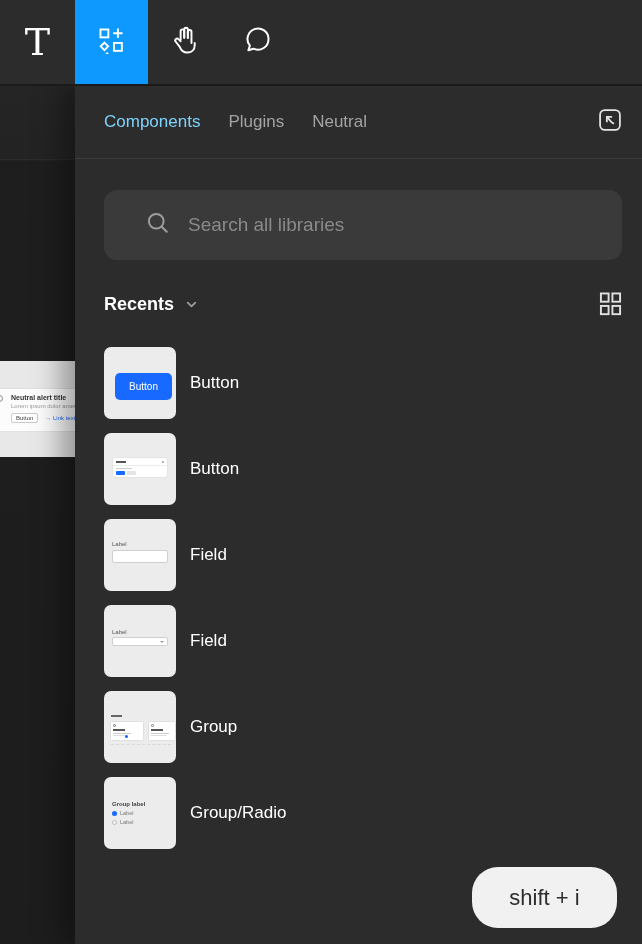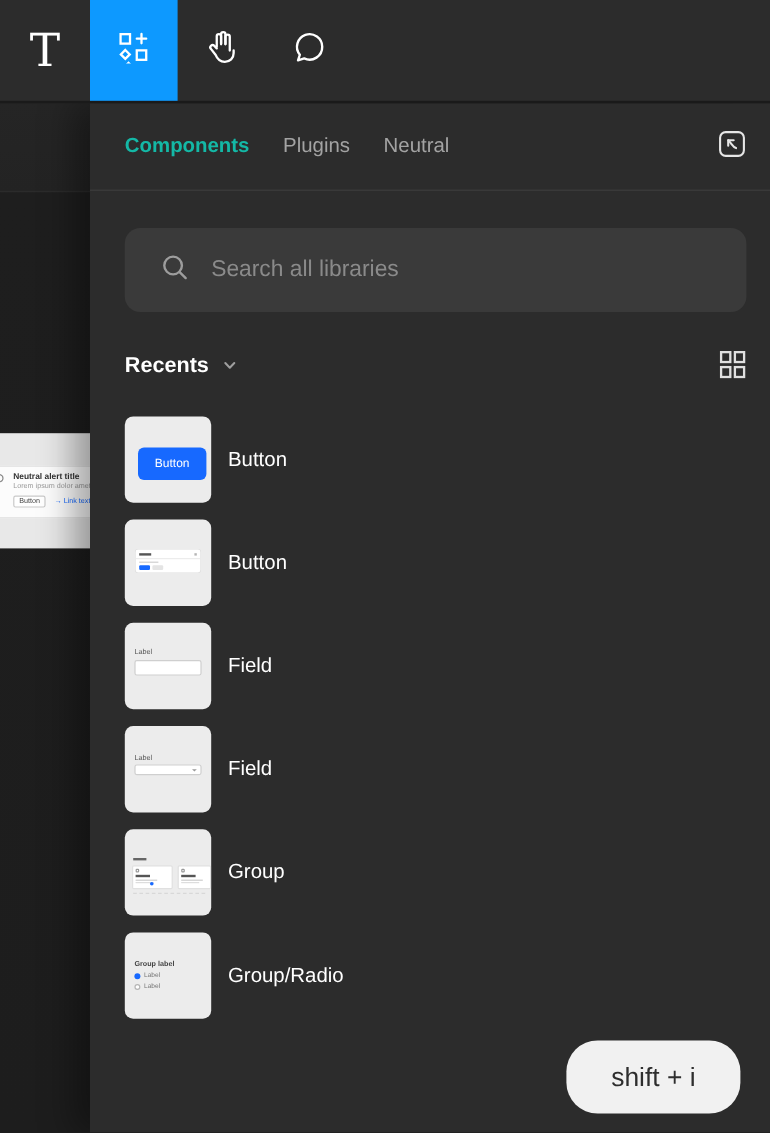--- a/index.html
+++ b/index.html
@@ -55,27 +55,27 @@
     background:#2c2c2c; z-index:2;
     box-shadow:-14px 0 26px rgba(0,0,0,0.35);
   }
   .panel-header {
     position:absolute; top:0; left:0; width:100%; height:73px;
     border-bottom:1px solid #3d3d3d;
     display:flex; align-items:center; padding:0 17px 0 29px;
   }
   .tabs { display:flex; gap:28px; align-items:center; flex:1; }
   .tab { font-size:17px; color:#a3a3a3; cursor:pointer; }
-  .tab.active { color:#14b8a6; font-weight:bold; }
+  .tab.active { color:#7dd3fc; font-weight:normal; }
   .popout-btn { width:30px; height:30px; display:flex; align-items:center; justify-content:center; cursor:pointer; }
 
   .search-box {
     position:absolute; left:29px; top:104px; width:518px; height:70px;
     background:#3a3a3a; border-radius:13px;
-    display:flex; align-items:center; padding-left:28px;
+    display:flex; align-items:center; padding-left:40px;
   }
   .search-box input {
     flex:1; background:transparent; border:none; outline:none;
     font-size:19px; color:#ddd; margin-left:16px;
     font-family:"Liberation Sans","DejaVu Sans",sans-serif;
   }
   .search-box input::placeholder { color:#8a8a8a; }
 
   .recents-row {
     position:absolute; left:29px; top:204px; width:518px; height:28px;

